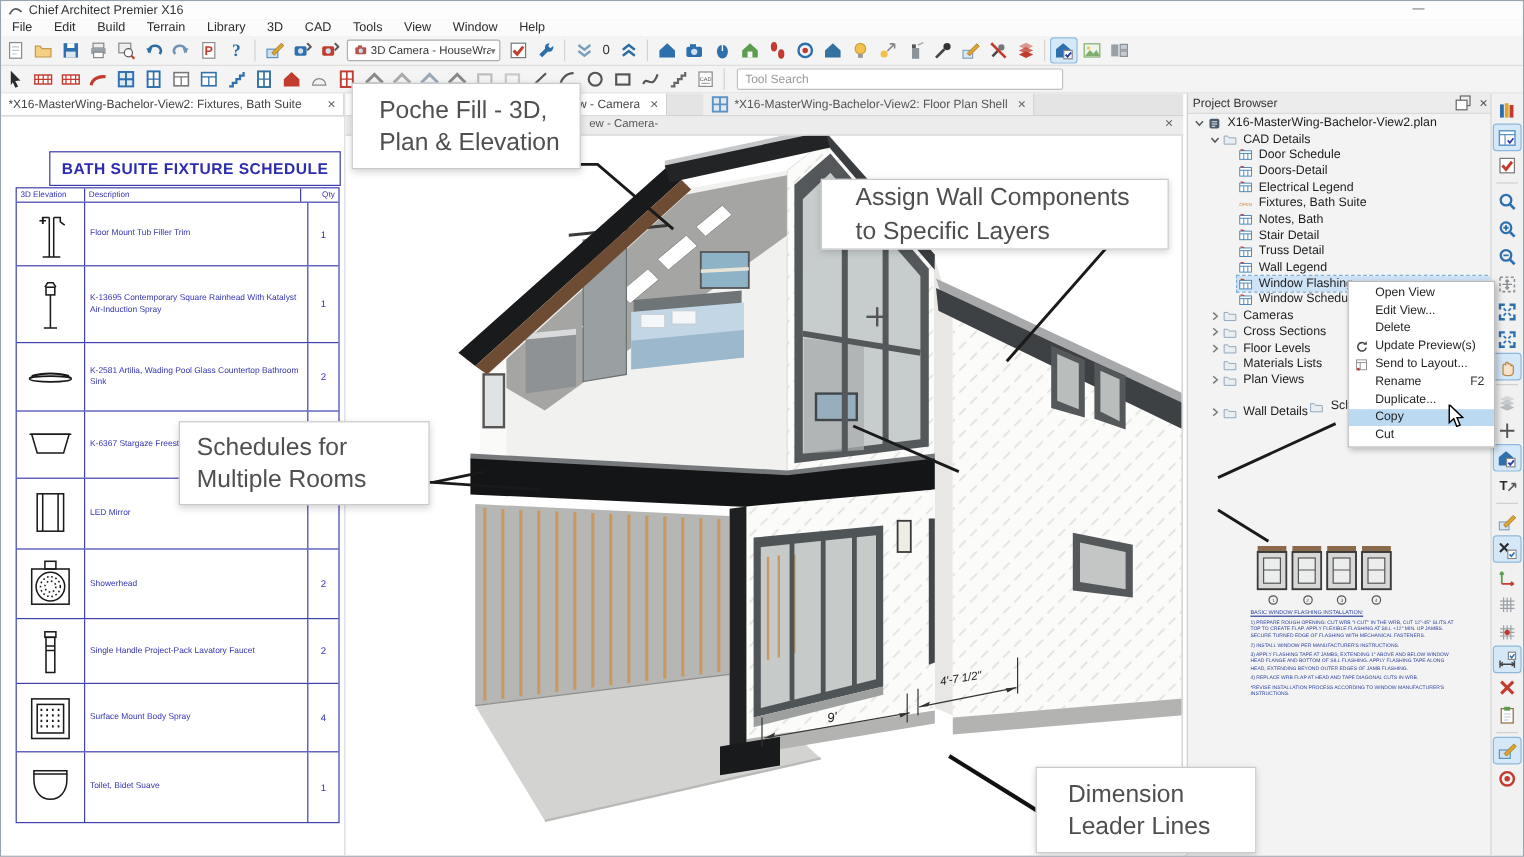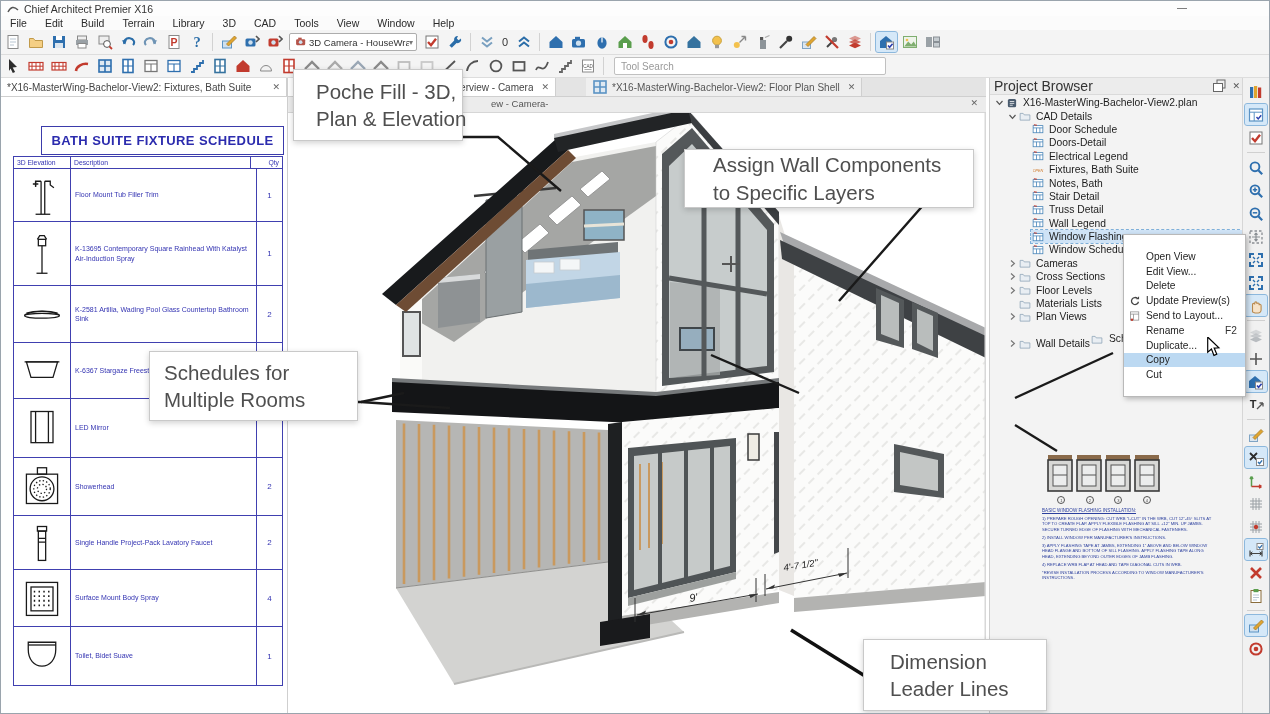--- a/index.html
+++ b/index.html
@@ -49,32 +49,32 @@
   #center{position:absolute;left:287px;top:77px;width:698px;bottom:0;background:#fff;}
   #center .tabbar{position:relative;z-index:5;}
   #center .tab.inactive{background:#efefef;color:#555;}
   #viewbar{position:relative;z-index:5;height:15px;background:#ececec;border-bottom:1px solid #d6d6d6;font-size:9.5px;color:#555;}
   #viewbar .vlabel{position:absolute;left:203px;top:1px;}
   #viewbar .x{position:absolute;right:8px;top:1px;color:#666;font-size:9px;}
   #house-svg{position:absolute;left:0;top:19px;z-index:1;}
   
   #right-panel{position:absolute;left:988px;top:77px;width:255px;bottom:0;background:#f3f3f3;border-left:1px solid #cfcfcf;box-sizing:border-box;font-size:10.3px;}
   #pb-header{height:16px;display:flex;align-items:center;background:#ececec;border-bottom:1px solid #dadada;color:#333;padding:0 4px;}
-  #pb-header .t{flex:1;font-size:14px;}
+  #pb-header .t{flex:1;font-size:10px;}
   #pb-header .hic{margin-left:5px;color:#555;font-size:9px;display:flex;align-items:center;}
   #tree{position:absolute;left:0;top:18px;width:100%;}
   .trow{display:flex;align-items:center;height:13.4px;white-space:nowrap;}
   .trow .chev{width:11px;display:flex;justify-content:center;flex:0 0 auto;}
   .trow .tic{width:13px;display:flex;justify-content:center;flex:0 0 auto;margin-right:2px;}
   .trow .lab{color:#1c1c1c;padding:0 3px;}
   .trow.selected .selwrap{background:#cfe3f6;outline:1px dashed #7fb0da;}
   .selwrap{display:flex;align-items:center;flex:1;height:13px;}
   
   #ctx-menu{position:absolute;left:1122px;top:233px;width:121px;background:#fff;border:1px solid #b9b9b9;
-            box-shadow:2px 2px 5px rgba(0,0,0,.25);z-index:40;padding:14px 0;}
+            box-shadow:2px 2px 5px rgba(0,0,0,.25);z-index:40;padding:2px 0;}
   .cmi{display:flex;align-items:center;height:14.8px;font-size:10.2px;color:#1e1e1e;position:relative;}
   .cmi .cic{width:22px;display:flex;justify-content:center;flex:0 0 auto;}
   .cmi .clab{flex:1;}
   .cmi .csc{padding-right:8px;color:#333;}
   .cmi.hl{background:#bcd9f2;}
   
   #fl-thumbs{position:absolute;left:57px;top:375px;display:flex;gap:3px;z-index:2;}
   #fl-nums{position:absolute;left:57px;top:418px;width:114px;display:flex;justify-content:space-around;z-index:2;}
   #fl-nums span{width:6px;height:6px;border:0.6px solid #555;border-radius:50%;font-size:4px;color:#444;display:flex;align-items:center;justify-content:center;}
   #fl-text{position:absolute;left:52px;top:430px;width:172px;color:#2b3f9e;z-index:2;}
@@ -1279,21 +1279,21 @@
       <path d="M1014,397 L1112,352"></path>
       <path d="M1014,424 L1056,450"></path>
     </g>
     <path d="M790,629 L864,675" fill="none" stroke="#111" stroke-width="3.4"></path>
   </svg>
 
   <svg id="cursor" style="left:1204px;top:336px" width="16" height="20" viewBox="0 0 11 17">
     <path d="M1,0 L1,13 L4.2,10.2 L6.3,15.6 L8.7,14.6 L6.5,9.4 L10.5,9.2 Z" fill="#fff" stroke="#000" stroke-width="1"></path>
   </svg>
 
-<div class="callout" style="left: 292px; top: 68px; width: 170px; height: 72px; padding-left: 22px; box-sizing: border-box;">
+<div class="callout" style="left: 292px; top: 68px; width: 191px; height: 72px; padding-left: 22px; box-sizing: border-box;">
       <div>Poche Fill - 3D,</div>
       <div>Plan &amp; Elevation</div>
     </div>
     <div class="callout" style="left: 683px; top: 148px; width: 290px; height: 59px; padding-left: 28px; box-sizing: border-box;">
       <div>Assign Wall Components</div>
       <div>to Specific Layers</div>
     </div>
     <div class="callout" style="left: 148px; top: 350px; width: 209px; height: 70px; padding-left: 14px; box-sizing: border-box;">
       <div>Schedules for</div>
       <div>Multiple Rooms</div>

